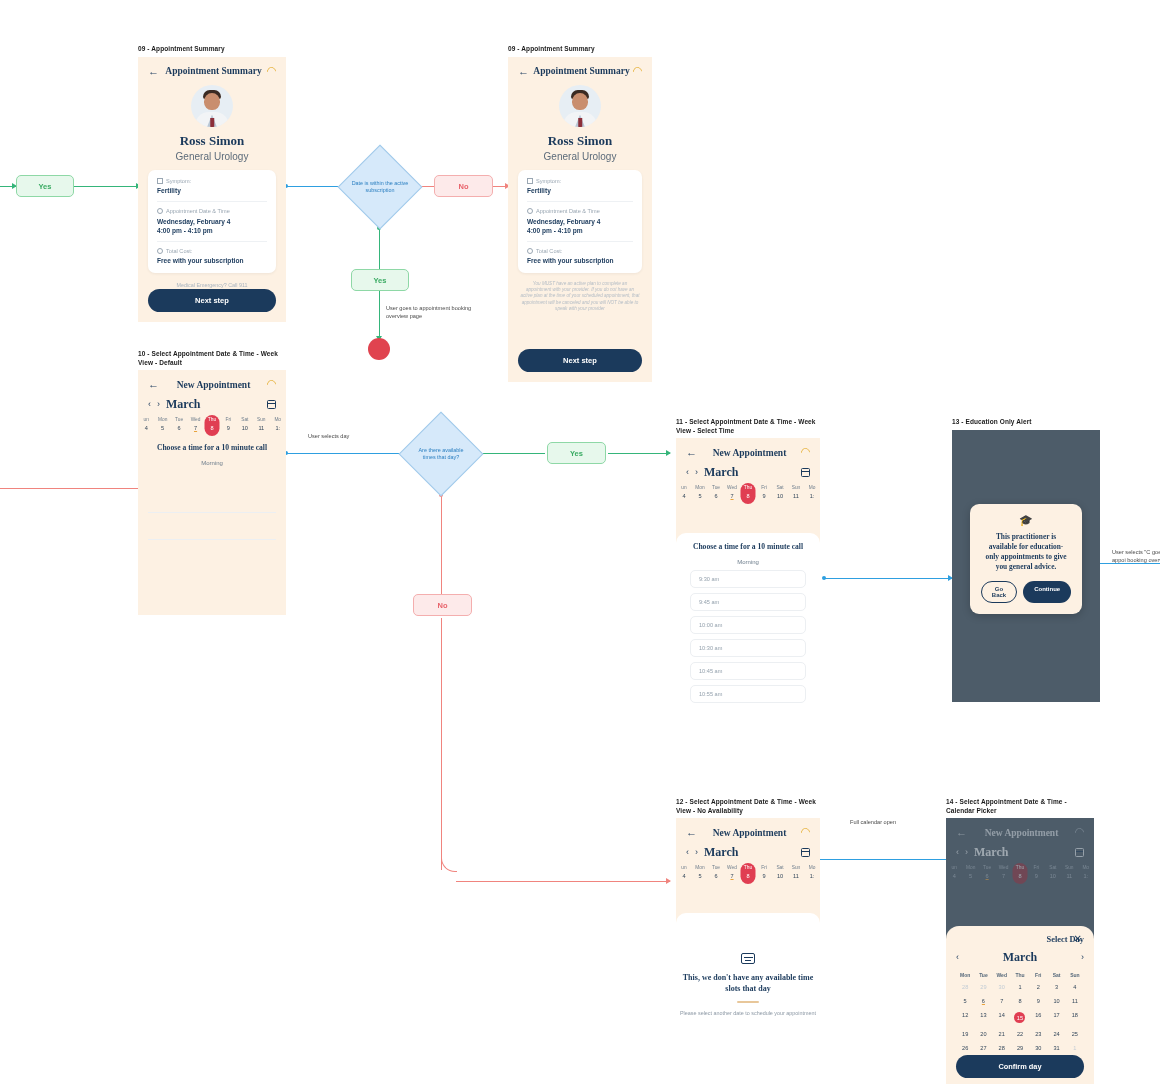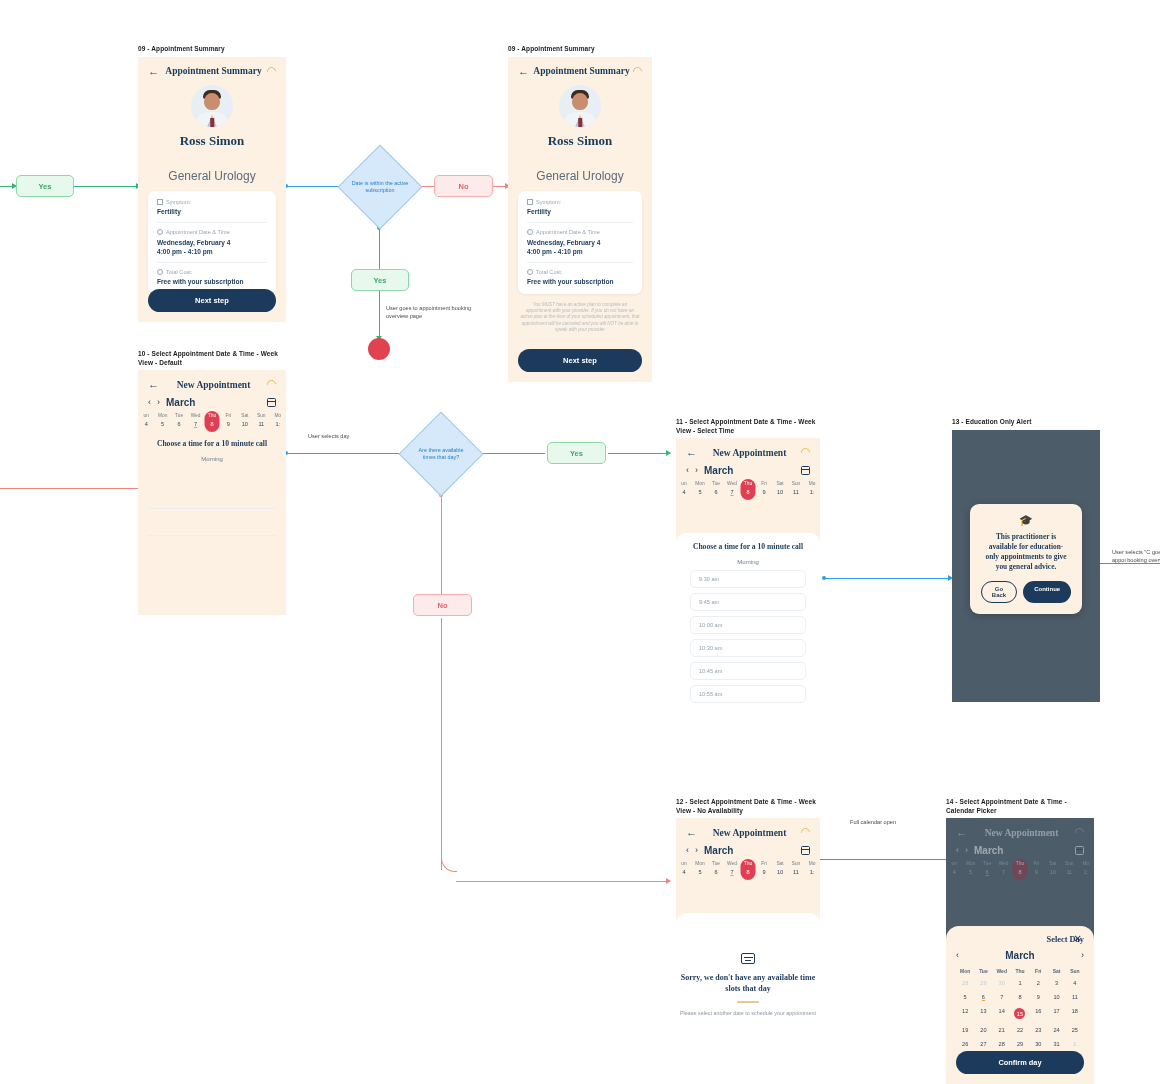--- a/index.html
+++ b/index.html
@@ -48,21 +48,21 @@
     transform:translateX(-50%); border-radius:14px 14px 0 0; background:#f2f4f6; }
   .av-shirt { position:absolute; left:50%; bottom:-2px; width:11px; height:14px;
     transform:translateX(-50%); background:#b9c6d4; clip-path: polygon(50% 0,100% 100%,0 100%); }
   .av-tie { position:absolute; left:50%; bottom:0px; width:3.5px; height:9px;
     transform:translateX(-50%); background:#8c2f3a; }
 
   .doc-name {
     text-align:center; font-family:"Liberation Serif", serif; font-weight:bold;
     color:#1b3a5c; font-size:13px; margin-top:6px;
   }
-  .doc-spec { text-align:center; color:#5c6b7a; font-size:12px; margin-top:20px; }
+  .doc-spec { text-align:center; color:#5c6b7a; font-size:10px; margin-top:2px; }
 
   .card {
     background:#fff; border-radius:7px; margin:8px 10px 0; padding:8px 9px;
     box-shadow:0 1px 3px rgba(0,0,0,.06);
   }
   .field + .field { border-top:1px solid #eef1f4; margin-top:6px; padding-top:6px; }
   .field-label { display:flex; align-items:center; gap:3px; color:#9aa7b3; font-size:5.6px; }
   .mini-icon { width:6px; height:6px; border:.8px solid #9aa7b3; display:inline-block; }
   .mini-icon.circ { border-radius:50%; }
   .field-value { color:#1b3a5c; font-weight:bold; font-size:6.6px; margin-top:2.5px; line-height:9px; }
@@ -74,21 +74,21 @@
   }
   .cta {
     position:absolute; left:10px; right:10px; bottom:10px;
     background:#1b3a5c; color:#fff; border-radius:16px; text-align:center;
     padding:7px 0; font-size:7.5px; font-weight:bold;
   }
 
   
   .month-row { display:flex; align-items:center; padding:3px 10px 2px; gap:6px; }
   .chev { color:#1b3a5c; font-size:9px; line-height:1; }
-  .month-name { font-family:Liberation Sans, sans-serif; font-weight:bold; color:#1b3a5c; font-size:10px; flex:1; }
+  .month-name { font-family:Liberation Serif, serif; font-weight:bold; color:#1b3a5c; font-size:12px; flex:1; }
   .cal-icon {
     width:9px; height:9px; border:1px solid #1b3a5c; border-radius:1.5px; position:relative;
   }
   .cal-icon:before { content:""; position:absolute; left:0; right:0; top:1.8px; height:.8px; background:#1b3a5c; }
   .week { display:flex; padding:3px 0 8px; }
   .wd { flex:1; text-align:center; position:relative; }
   .wd-name { font-size:4.8px; color:#6d7d8c; }
   .wd-num { font-size:5.6px; color:#33475b; margin-top:3px; }
   .wd.under .wd-num { text-decoration:underline; text-decoration-color:#e8a33d; }
   .wd.sel { }
@@ -564,21 +564,21 @@
             <div class="wd-name">Sun</div>
             <div class="wd-num">11</div>
           </div>
         <div class="wd">
             <div class="wd-name">Mo</div>
             <div class="wd-num">1:</div>
           </div>
       </div>
       <div class="white-sheet" style="top:95px;bottom:0;padding-top:40px">
         <div class="empty-icon"></div>
-        <div class="sorry">Sorry, we don't have any available time slots that day</div>
+        <div class="sorry">This, we don't have any available time slots that day</div>
         <div class="rule"></div>
         <div class="sub-note">Please select another date to schedule your appointment</div>
       </div>
     </div>
   </div>
 
   <div class="frame" style="left:952px;top:418px;width:148px">
     <div class="frame-title">13 - Education Only Alert</div>
     <div class="phone" style="width:148px;height:272px;background:#4d5c69">
       <div class="scrim"></div>

